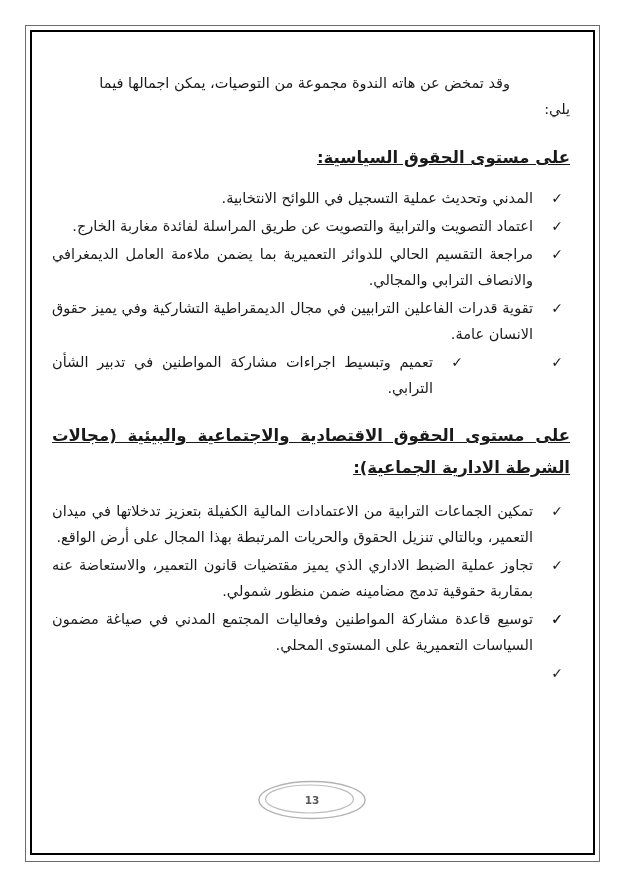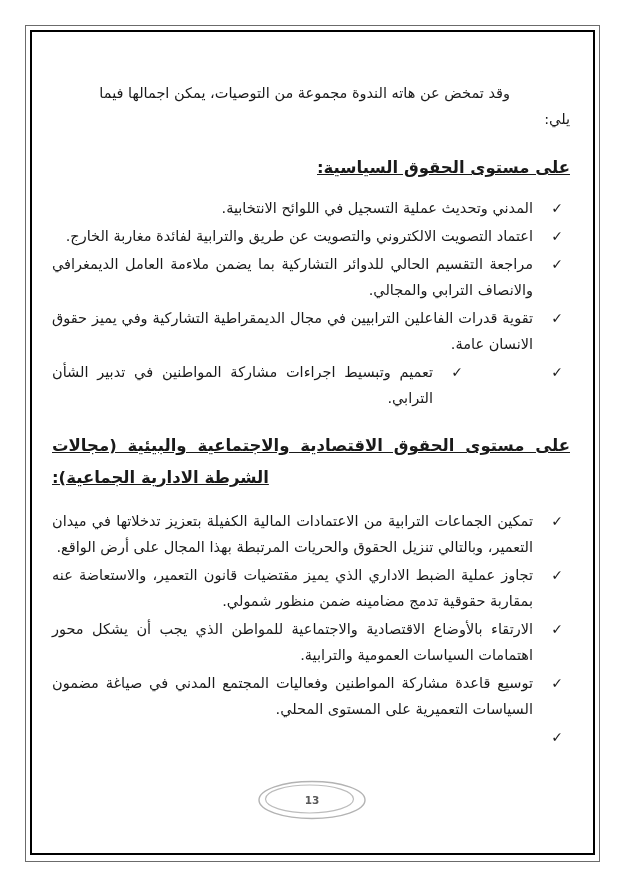--- a/index.html
+++ b/index.html
@@ -21,21 +21,21 @@
   .frame-inner {
     position: absolute;
     left: 30px; top: 30px; right: 29px; bottom: 29px;
     border: 2px solid #000000;
     pointer-events: none;
   }
   .content {
     position: absolute;
     right: 54px;
     left: 52px;
-    top: 80px;
+    top: 70px;
     direction: rtl;
     text-align: right;
     font-size: 14.5px;
     line-height: 26px;
   }
   .intro {
     margin: 0 0 22px 0;
     text-indent: 60px;
     text-align: justify;
     text-align-last: right;
@@ -55,21 +55,21 @@
     margin: 19px 0 14px 0;
     line-height: 32px;
   }
   h2 .line-just {
     display: block;
     text-align: justify;
     text-align-last: justify;
   }
   h2 .line-end {
     display: block;
-    text-align: left;
+    text-align: right;
   }
   ul.rec-list {
     list-style: none;
     margin: 0;
     padding: 0;
   }
   ul.rec-list li {
     position: relative;
     padding-right: 37px;
     margin-bottom: 2px;
@@ -109,25 +109,25 @@
 
     <h1 class="sec-title">على مستوى الحقوق السياسية:</h1>
 
     <ul class="rec-list">
       <li>
         <span class="check">✓</span>
         <span>المدني وتحديث عملية التسجيل في اللوائح الانتخابية.</span>
       </li>
       <li>
         <span class="check">✓</span>
-        <span>اعتماد التصويت الالكتروني والتصويت عن طريق والترابية لفائدة مغاربة الخارج.</span>
+        <span>اعتماد التصويت والترابية والتصويت عن طريق المراسلة لفائدة مغاربة الخارج.</span>
       </li>
       <li>
         <span class="check">✓</span>
-        <span>مراجعة التقسيم الحالي للدوائر التشاركية بما يضمن ملاءمة العامل الديمغرافي والانصاف الترابي والمجالي.</span>
+        <span>مراجعة التقسيم الحالي للدوائر التعميرية بما يضمن ملاءمة العامل الديمغرافي والانصاف الترابي والمجالي.</span>
       </li>
       <li>
         <span class="check">✓</span>
         <span>تقوية قدرات الفاعلين الترابيين في مجال الديمقراطية التشاركية وفي يميز حقوق الانسان عامة.</span>
       </li>
       <li>
         <span class="check">✓</span>
       </li>
       <li class="indented">
         <span class="check">✓</span>
@@ -144,21 +144,20 @@
       <li>
         <span class="check">✓</span>
         <span>تمكين الجماعات الترابية من الاعتمادات المالية الكفيلة بتعزيز تدخلاتها في ميدان التعمير، وبالتالي تنزيل الحقوق والحريات المرتبطة بهذا المجال على أرض الواقع.</span>
       </li>
       <li>
         <span class="check">✓</span>
         <span>تجاوز عملية الضبط الاداري الذي يميز مقتضيات قانون التعمير، والاستعاضة عنه بمقاربة حقوقية تدمج مضامينه ضمن منظور شمولي.</span>
       </li>
       <li>
         <span class="check">✓</span>
-        <span>الارتقاء بالأوضاع الاقتصادية والاجتماعية للمواطن الذي يجب أن يشكل محور اهتمامات السياسات العمومية والترابية.</span>
       </li>
       <li>
         <span class="check">✓</span>
         <span>توسيع قاعدة مشاركة المواطنين وفعاليات المجتمع المدني في صياغة مضمون السياسات التعميرية على المستوى المحلي.</span>
       </li>
       <li>
         <span class="check">✓</span>
       </li>
     </ul>
 

